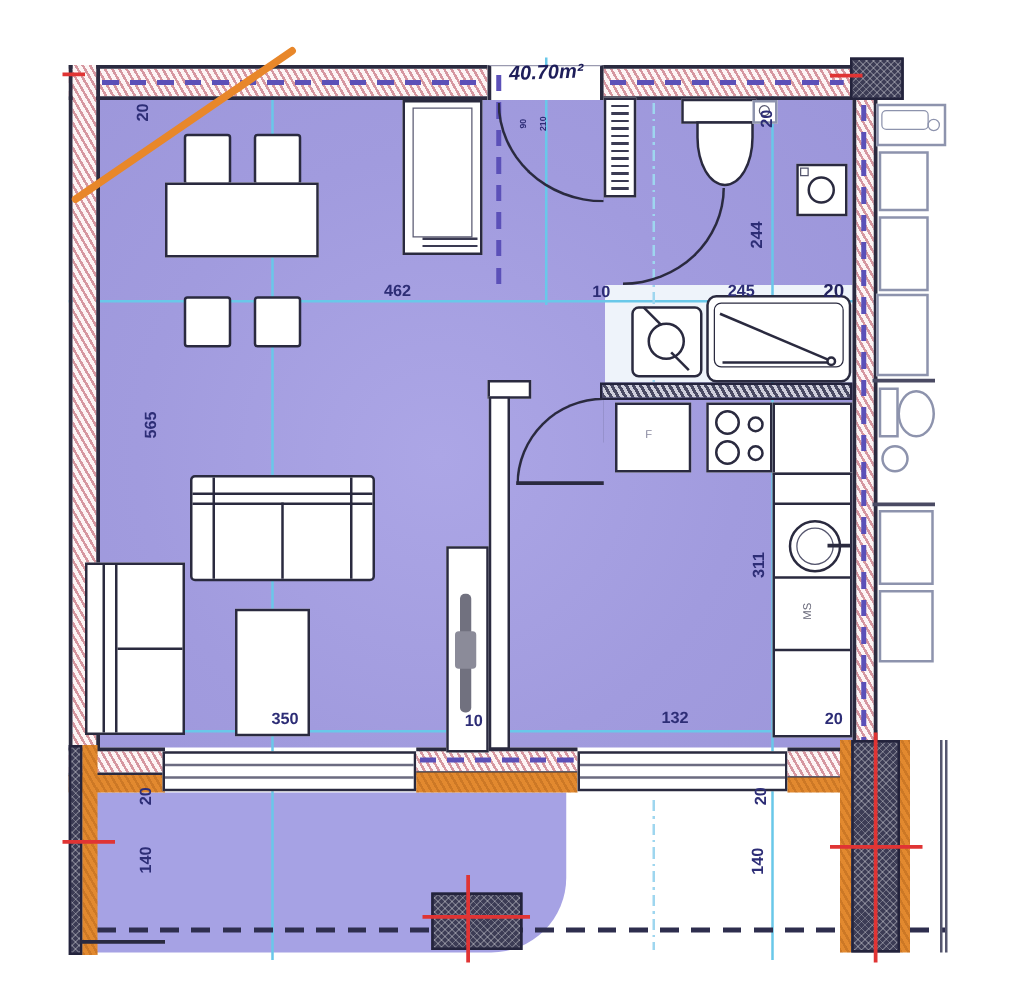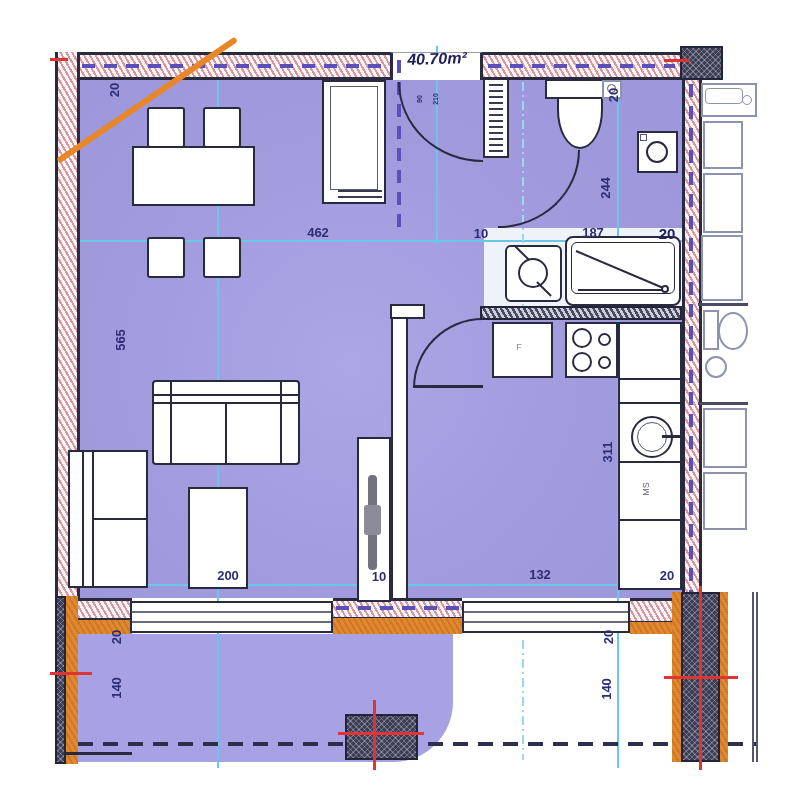--- a/index.html
+++ b/index.html
@@ -204,24 +204,24 @@
   <div class="abs ltbox" style="left:703px;top:472px;width:44px;height:58px;"></div>
 
   <div class="abs" style="left:58px;top:158px;width:216px;height:6px;background:#e8872a;transform:rotate(-34.4deg);transform-origin:left center;border-radius:3px;"></div>
 
   <div class="abs area" style="left:437px;top:59px;">40.70m²</div>
   <div class="abs tiny" style="left:419px;top:99px;">90</div>
   <div class="abs tiny" style="left:435px;top:99px;">210</div>
 
   <div class="abs dim" style="left:275px;top:232px;margin-left:43px;">462</div>
   <div class="abs dim" style="left:481px;top:233px;">10</div>
-  <div class="abs dim" style="left:593px;top:232px;">187</div>
+  <div class="abs dim" style="left:593px;top:232px;">245</div>
   <div class="abs dim big" style="left:667px;top:233px;">20</div>
 
-  <div class="abs dim" style="left:228px;top:575px;">200</div>
+  <div class="abs dim" style="left:228px;top:575px;">350</div>
   <div class="abs dim" style="left:379px;top:576px;">10</div>
   <div class="abs dim" style="left:540px;top:574px;">132</div>
   <div class="abs dim" style="left:667px;top:575px;">20</div>
 
   <div class="abs dim rot" style="left:114px;top:90px;">20</div>
   <div class="abs dim rot" style="left:120px;top:340px;">565</div>
   <div class="abs dim rot" style="left:116px;top:637px;">20</div>
   <div class="abs dim rot" style="left:116px;top:688px;">140</div>
 
   <div class="abs dim rot" style="left:613px;top:95px;">20</div>

